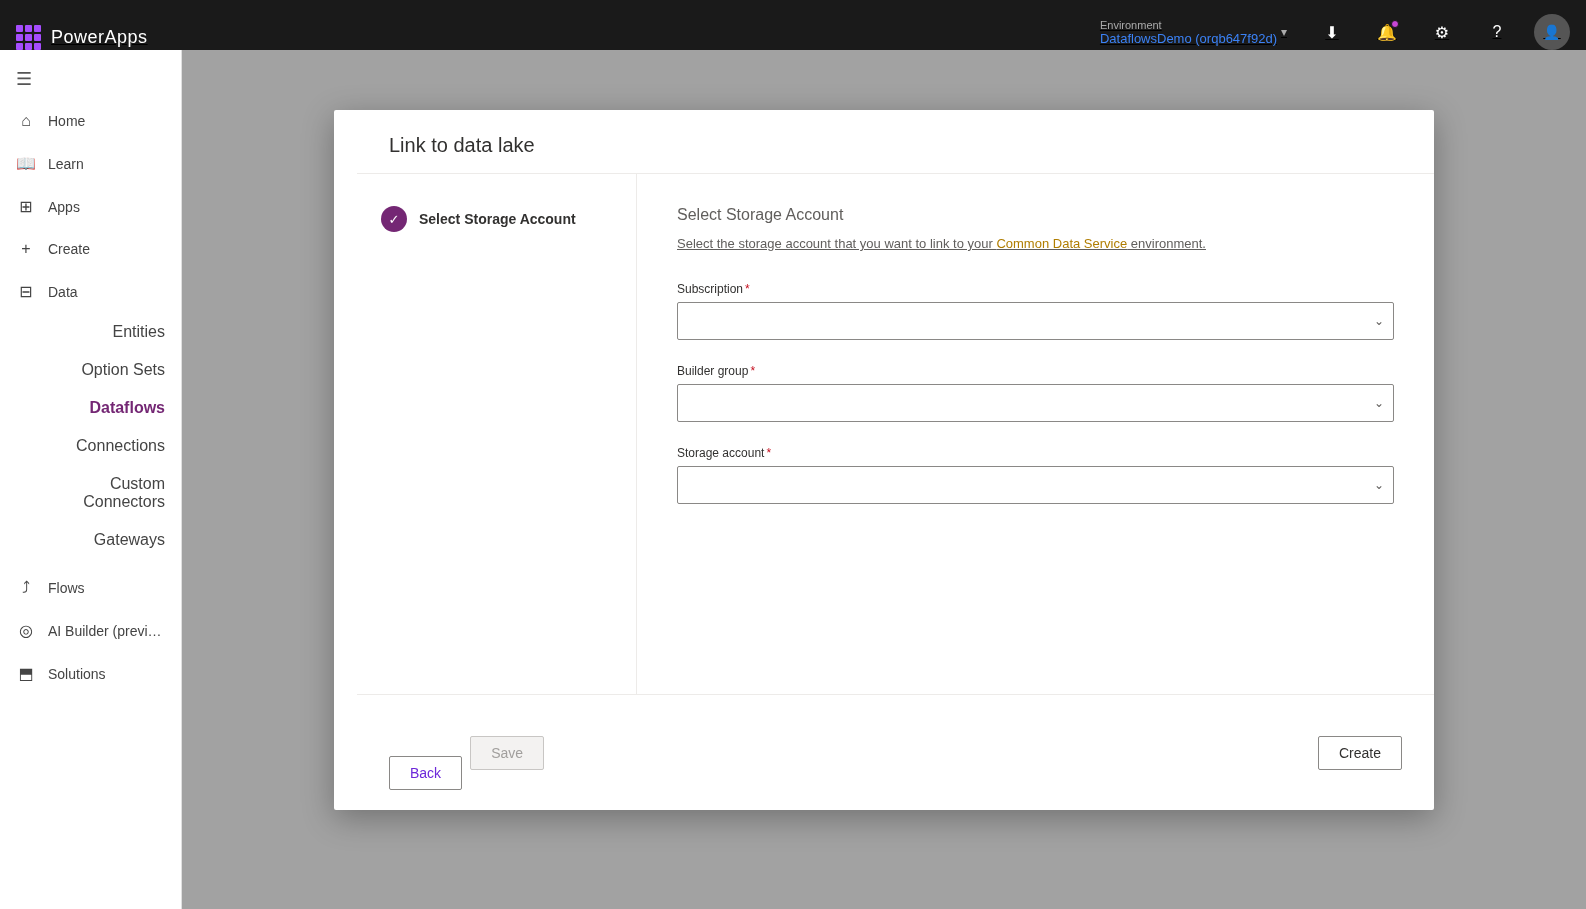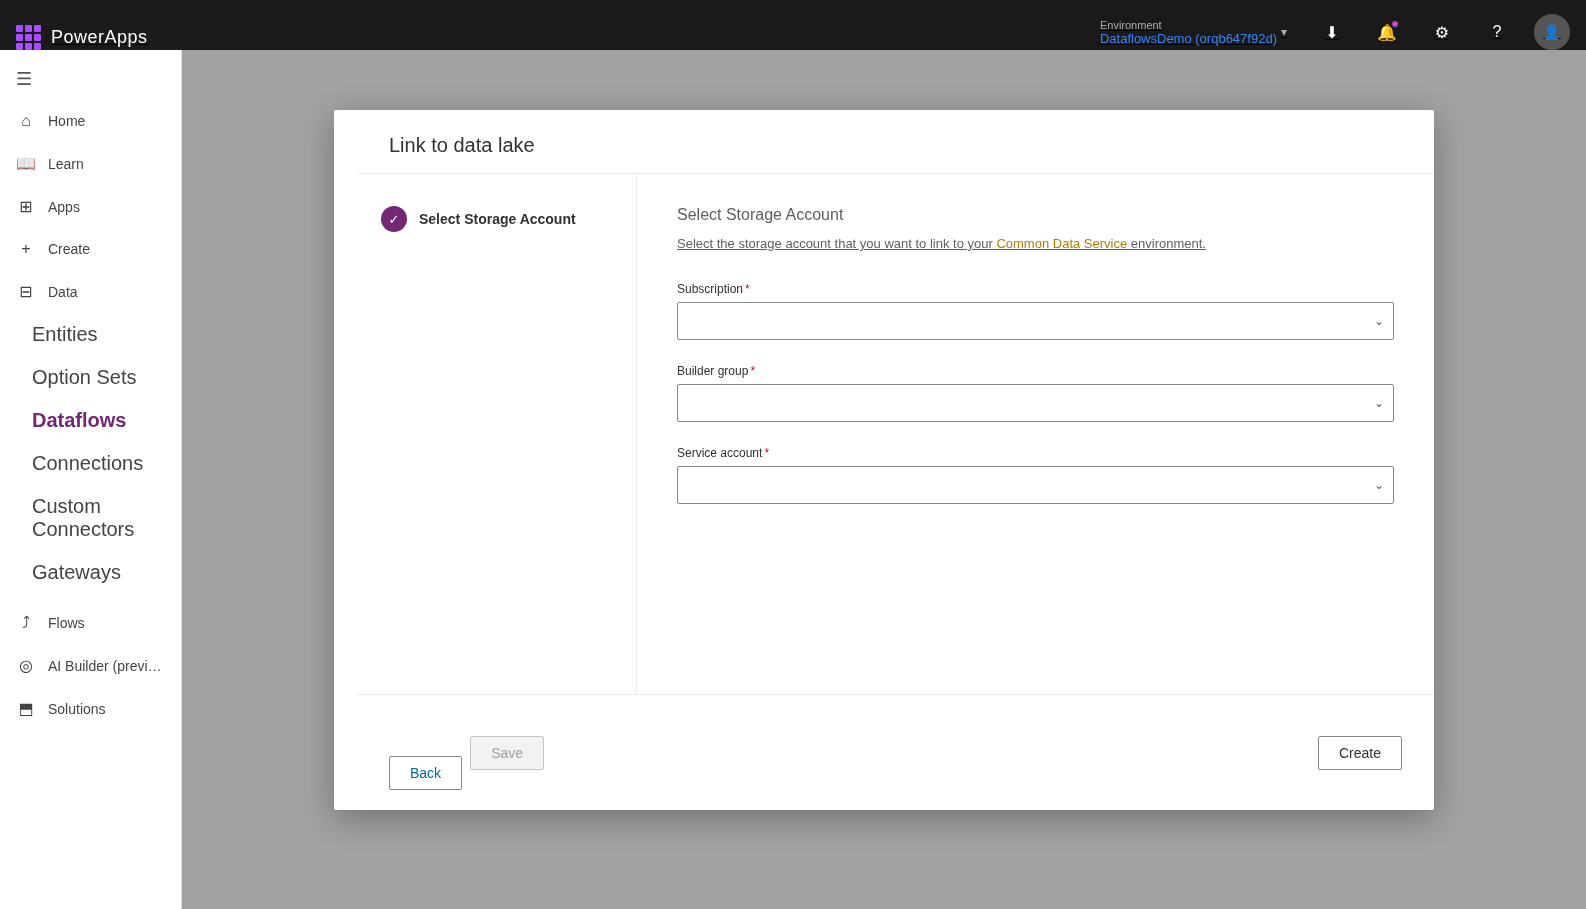--- a/index.html
+++ b/index.html
@@ -126,21 +126,22 @@
     }
     .sidebar-item .icon {
       font-size: 16px;
       width: 20px;
       text-align: center;
     }
     .sidebar-sub-item {
       padding: 10px 16px 10px 32px;
       cursor: pointer;
       color: #444;
-      font-size: 20px;
+      font-size: 16px;
+      text-align: right;
     }
     .sidebar-sub-item.active {
       color: #742774;
       font-weight: 600;
     }
 
     
     .content-area {
       flex: 1;
       background: #e8e8e8;
@@ -294,21 +295,21 @@
       padding: 8px 20px;
       font-size: 14px;
       border-radius: 2px;
       cursor: pointer;
       border: 1px solid transparent;
       font-family: 'Segoe UI', sans-serif;
     }
     .btn-secondary {
       background: #fff;
       border-color: #8a8886;
-      color: #0369a1;
+      color: #6d28d9;
       margin-top: 41px;
     }
     .btn-disabled {
       background: #f3f2f1;
       border-color: #c8c6c4;
       color: #a19f9d;
       cursor: not-allowed;
     }
     .btn-cancel {
       margin-left: auto;
@@ -453,21 +454,21 @@
               <div class="select-wrapper">
                 <select class="form-select">
                   <option value=""></option>
                 </select>
                 <span class="select-arrow">⌄</span>
               </div>
             </div>
 
             <div class="form-group">
               <label class="form-label">
-                <span>Service account</span><span class="required-star">*</span>
+                <span>Storage account</span><span class="required-star">*</span>
               </label>
               <div class="select-wrapper">
                 <select class="form-select">
                   <option value=""></option>
                 </select>
                 <span class="select-arrow">⌄</span>
               </div>
             </div>
 
           </div>

